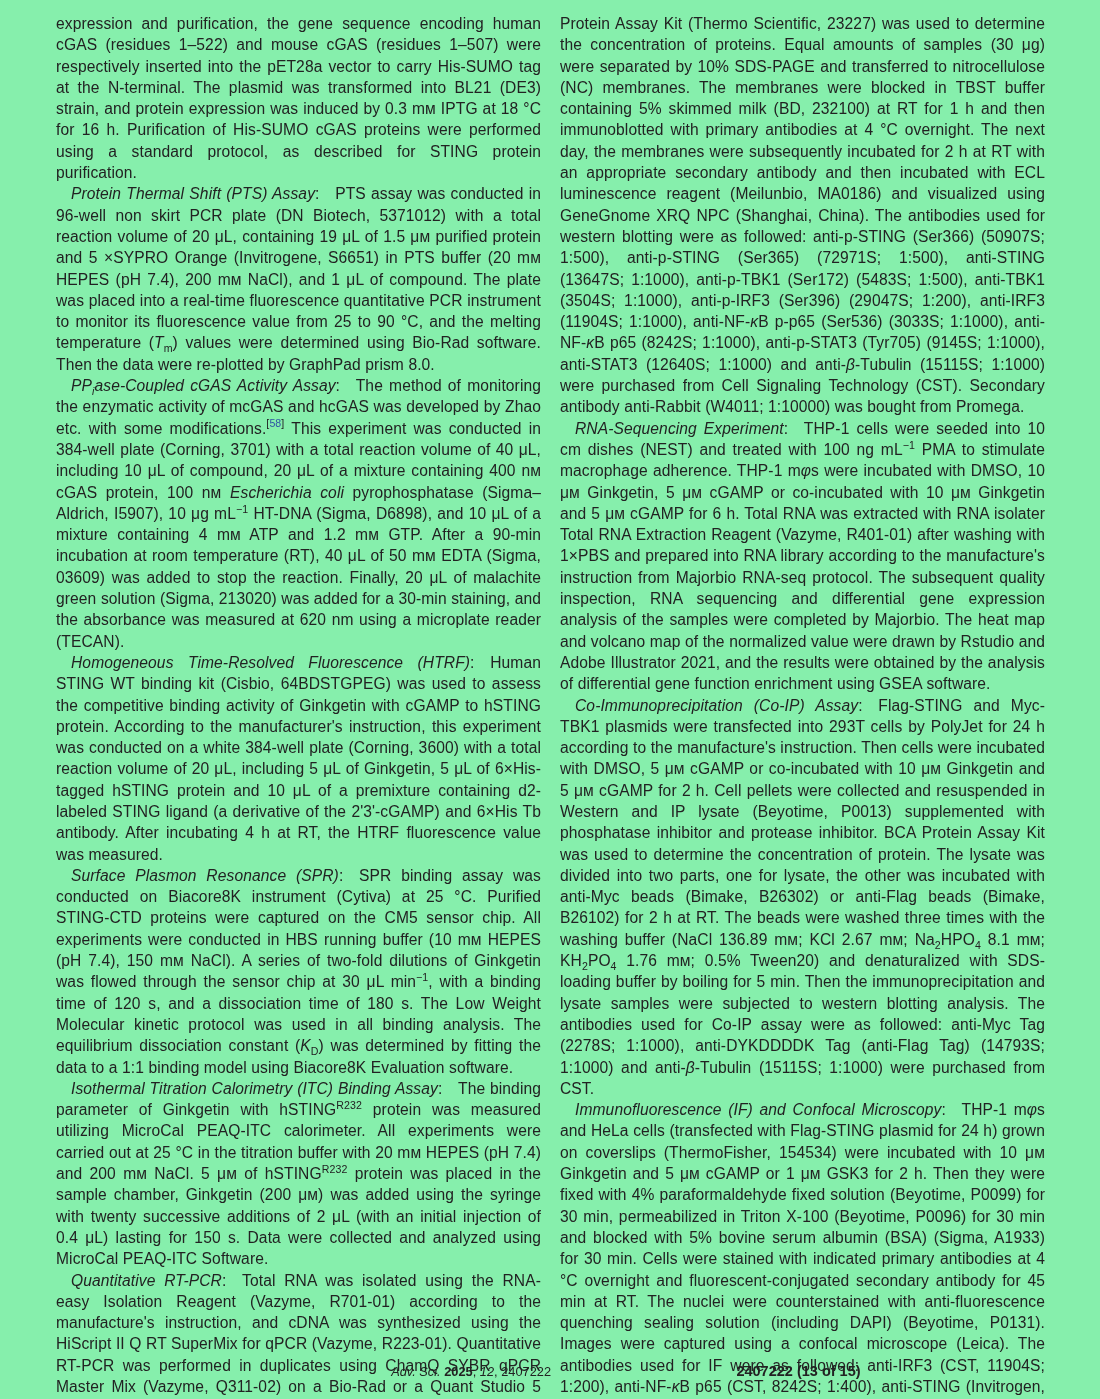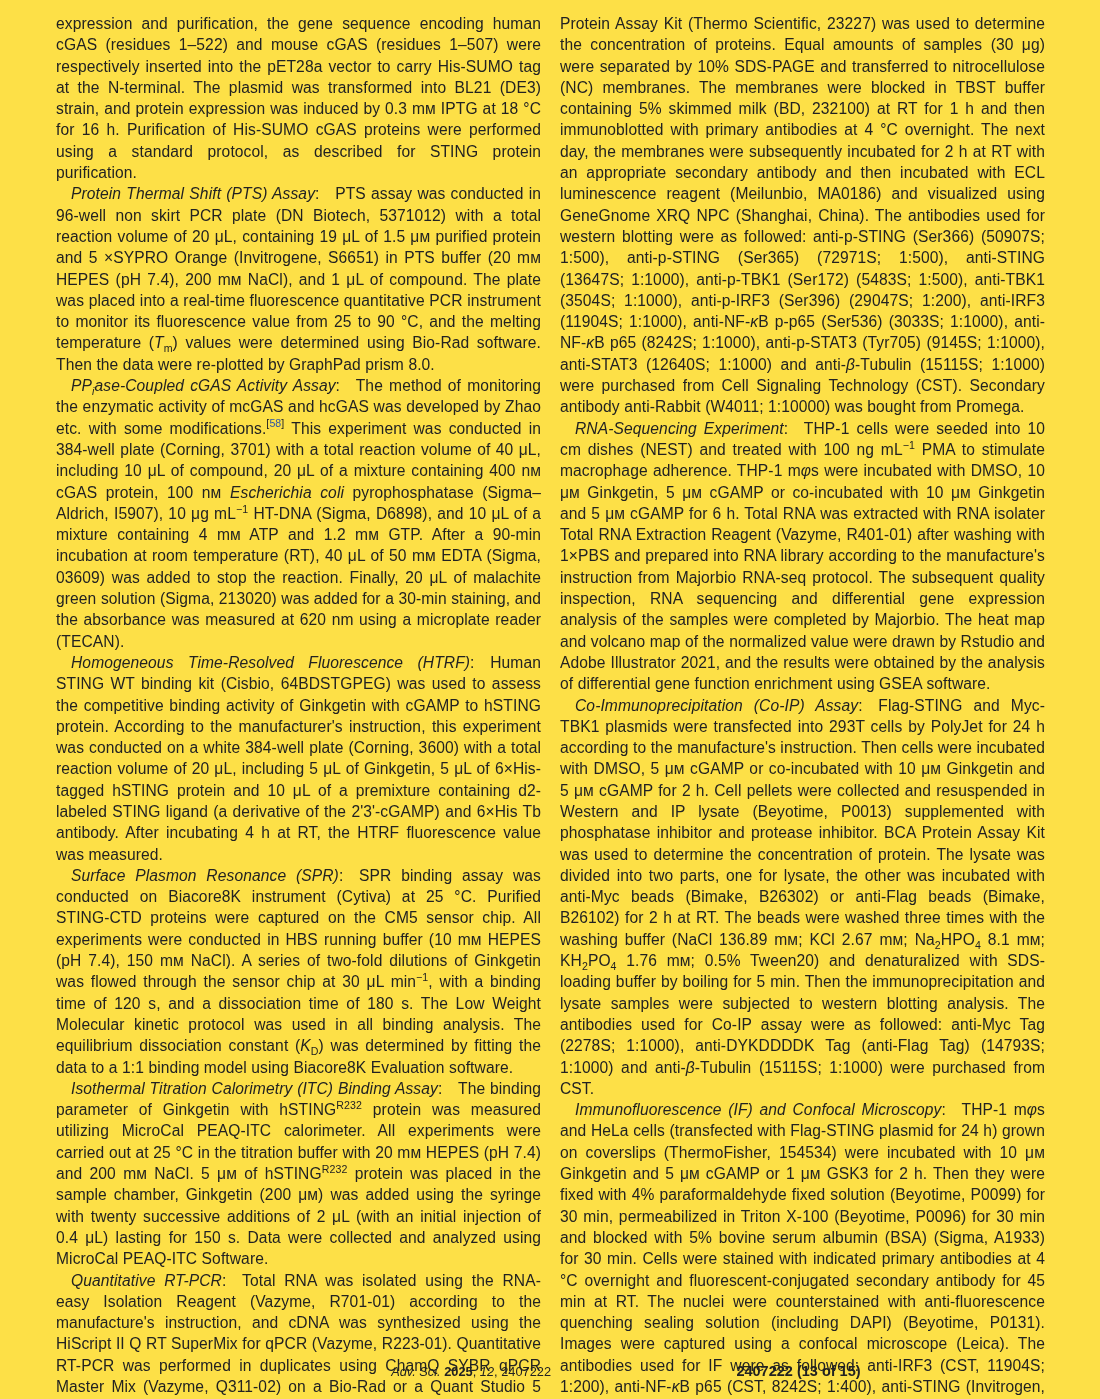--- a/index.html
+++ b/index.html
@@ -4,21 +4,21 @@
 <style>
   html, body {
     margin: 0;
     padding: 0;
     background: #ffffff;
   }
   .page {
     position: relative;
     width: 1100px;
     height: 1399px;
-    background: #fde047;
+    background: #86efac;
     overflow: hidden;
     font-family: "Liberation Sans", "DejaVu Sans", sans-serif;
     color: #222222;
   }
   .columns {
     display: flex;
     gap: 19px;
     padding: 13px 55px 0 56px;
   }
   .col {

